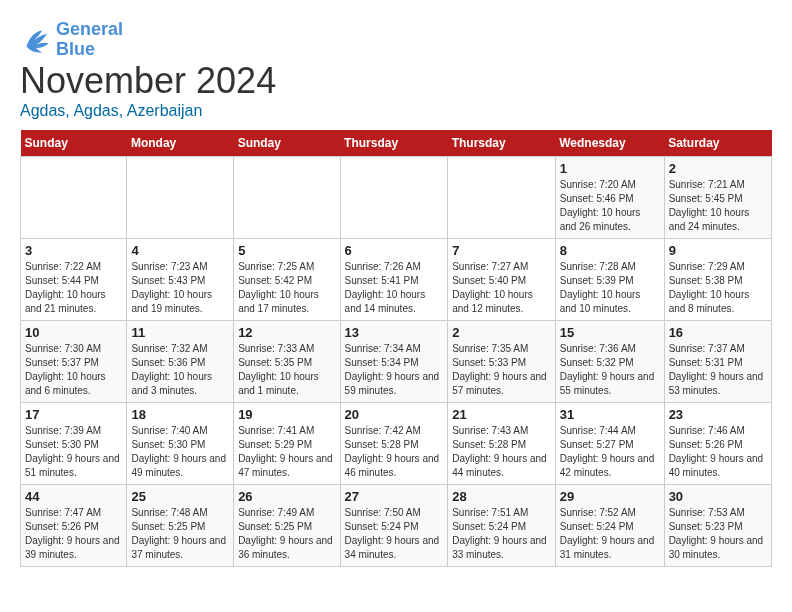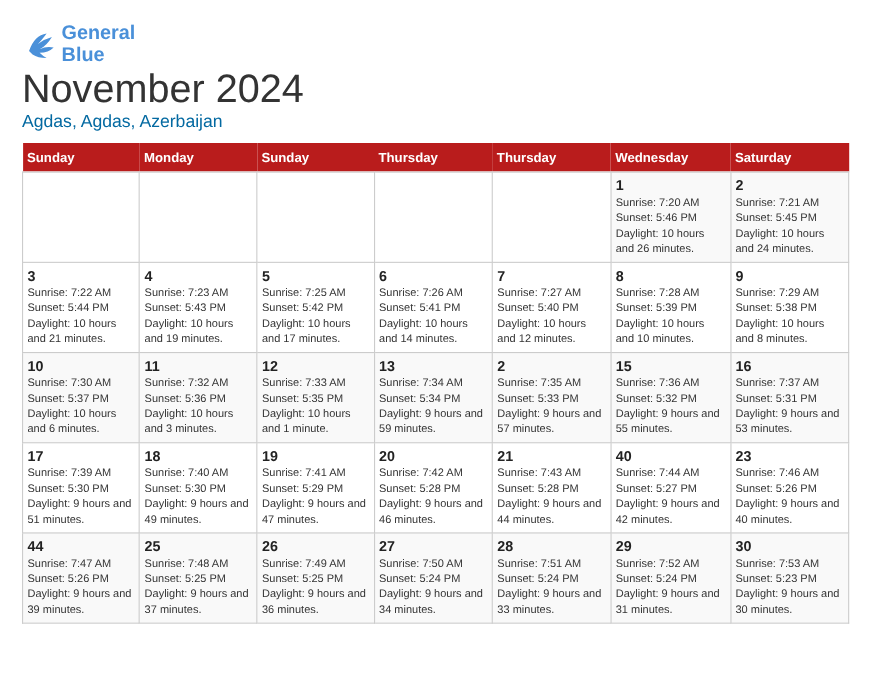--- a/index.html
+++ b/index.html
@@ -253,21 +253,21 @@
 Sunset: 5:28 PM
 Daylight: 9 hours and 46 minutes.</div>
         </td>
         <td>
           <span class="day-number">21</span>
           <div class="day-info">Sunrise: 7:43 AM
 Sunset: 5:28 PM
 Daylight: 9 hours and 44 minutes.</div>
         </td>
         <td>
-          <span class="day-number">40</span>
+          <span class="day-number">31</span>
           <div class="day-info">Sunrise: 7:44 AM
 Sunset: 5:27 PM
 Daylight: 9 hours and 42 minutes.</div>
         </td>
         <td>
           <span class="day-number">23</span>
           <div class="day-info">Sunrise: 7:46 AM
 Sunset: 5:26 PM
 Daylight: 9 hours and 40 minutes.</div>
         </td>

